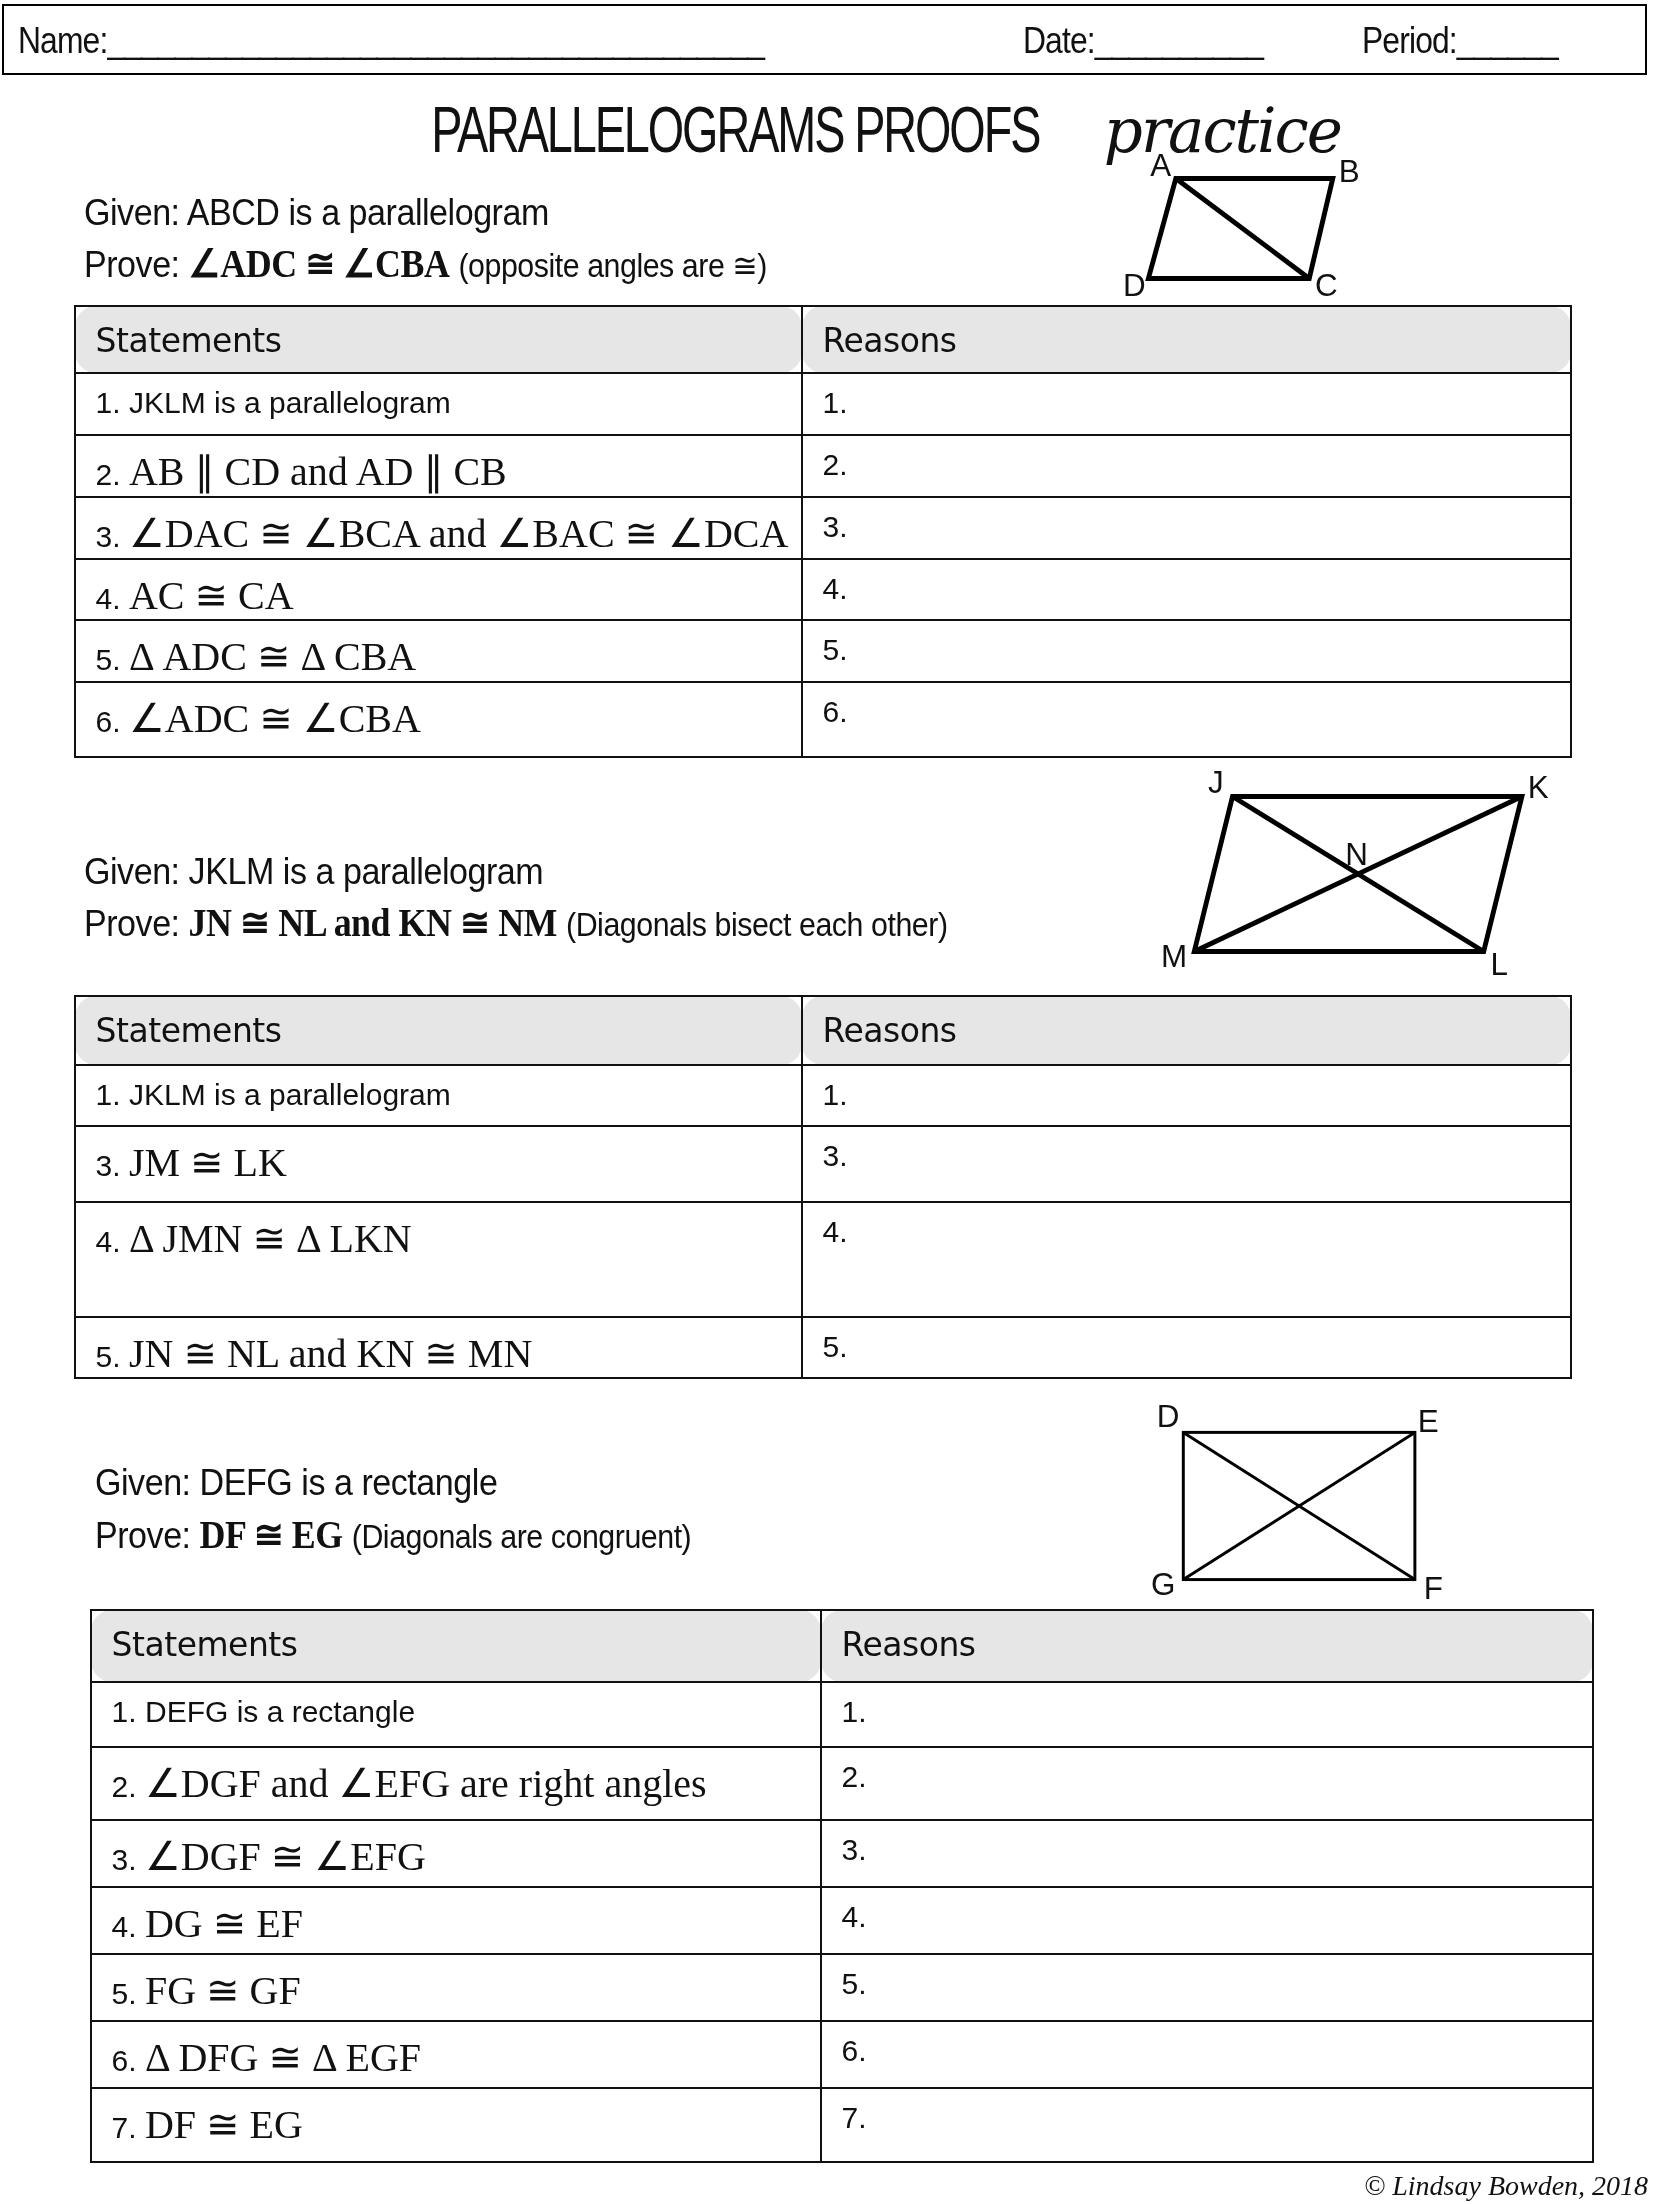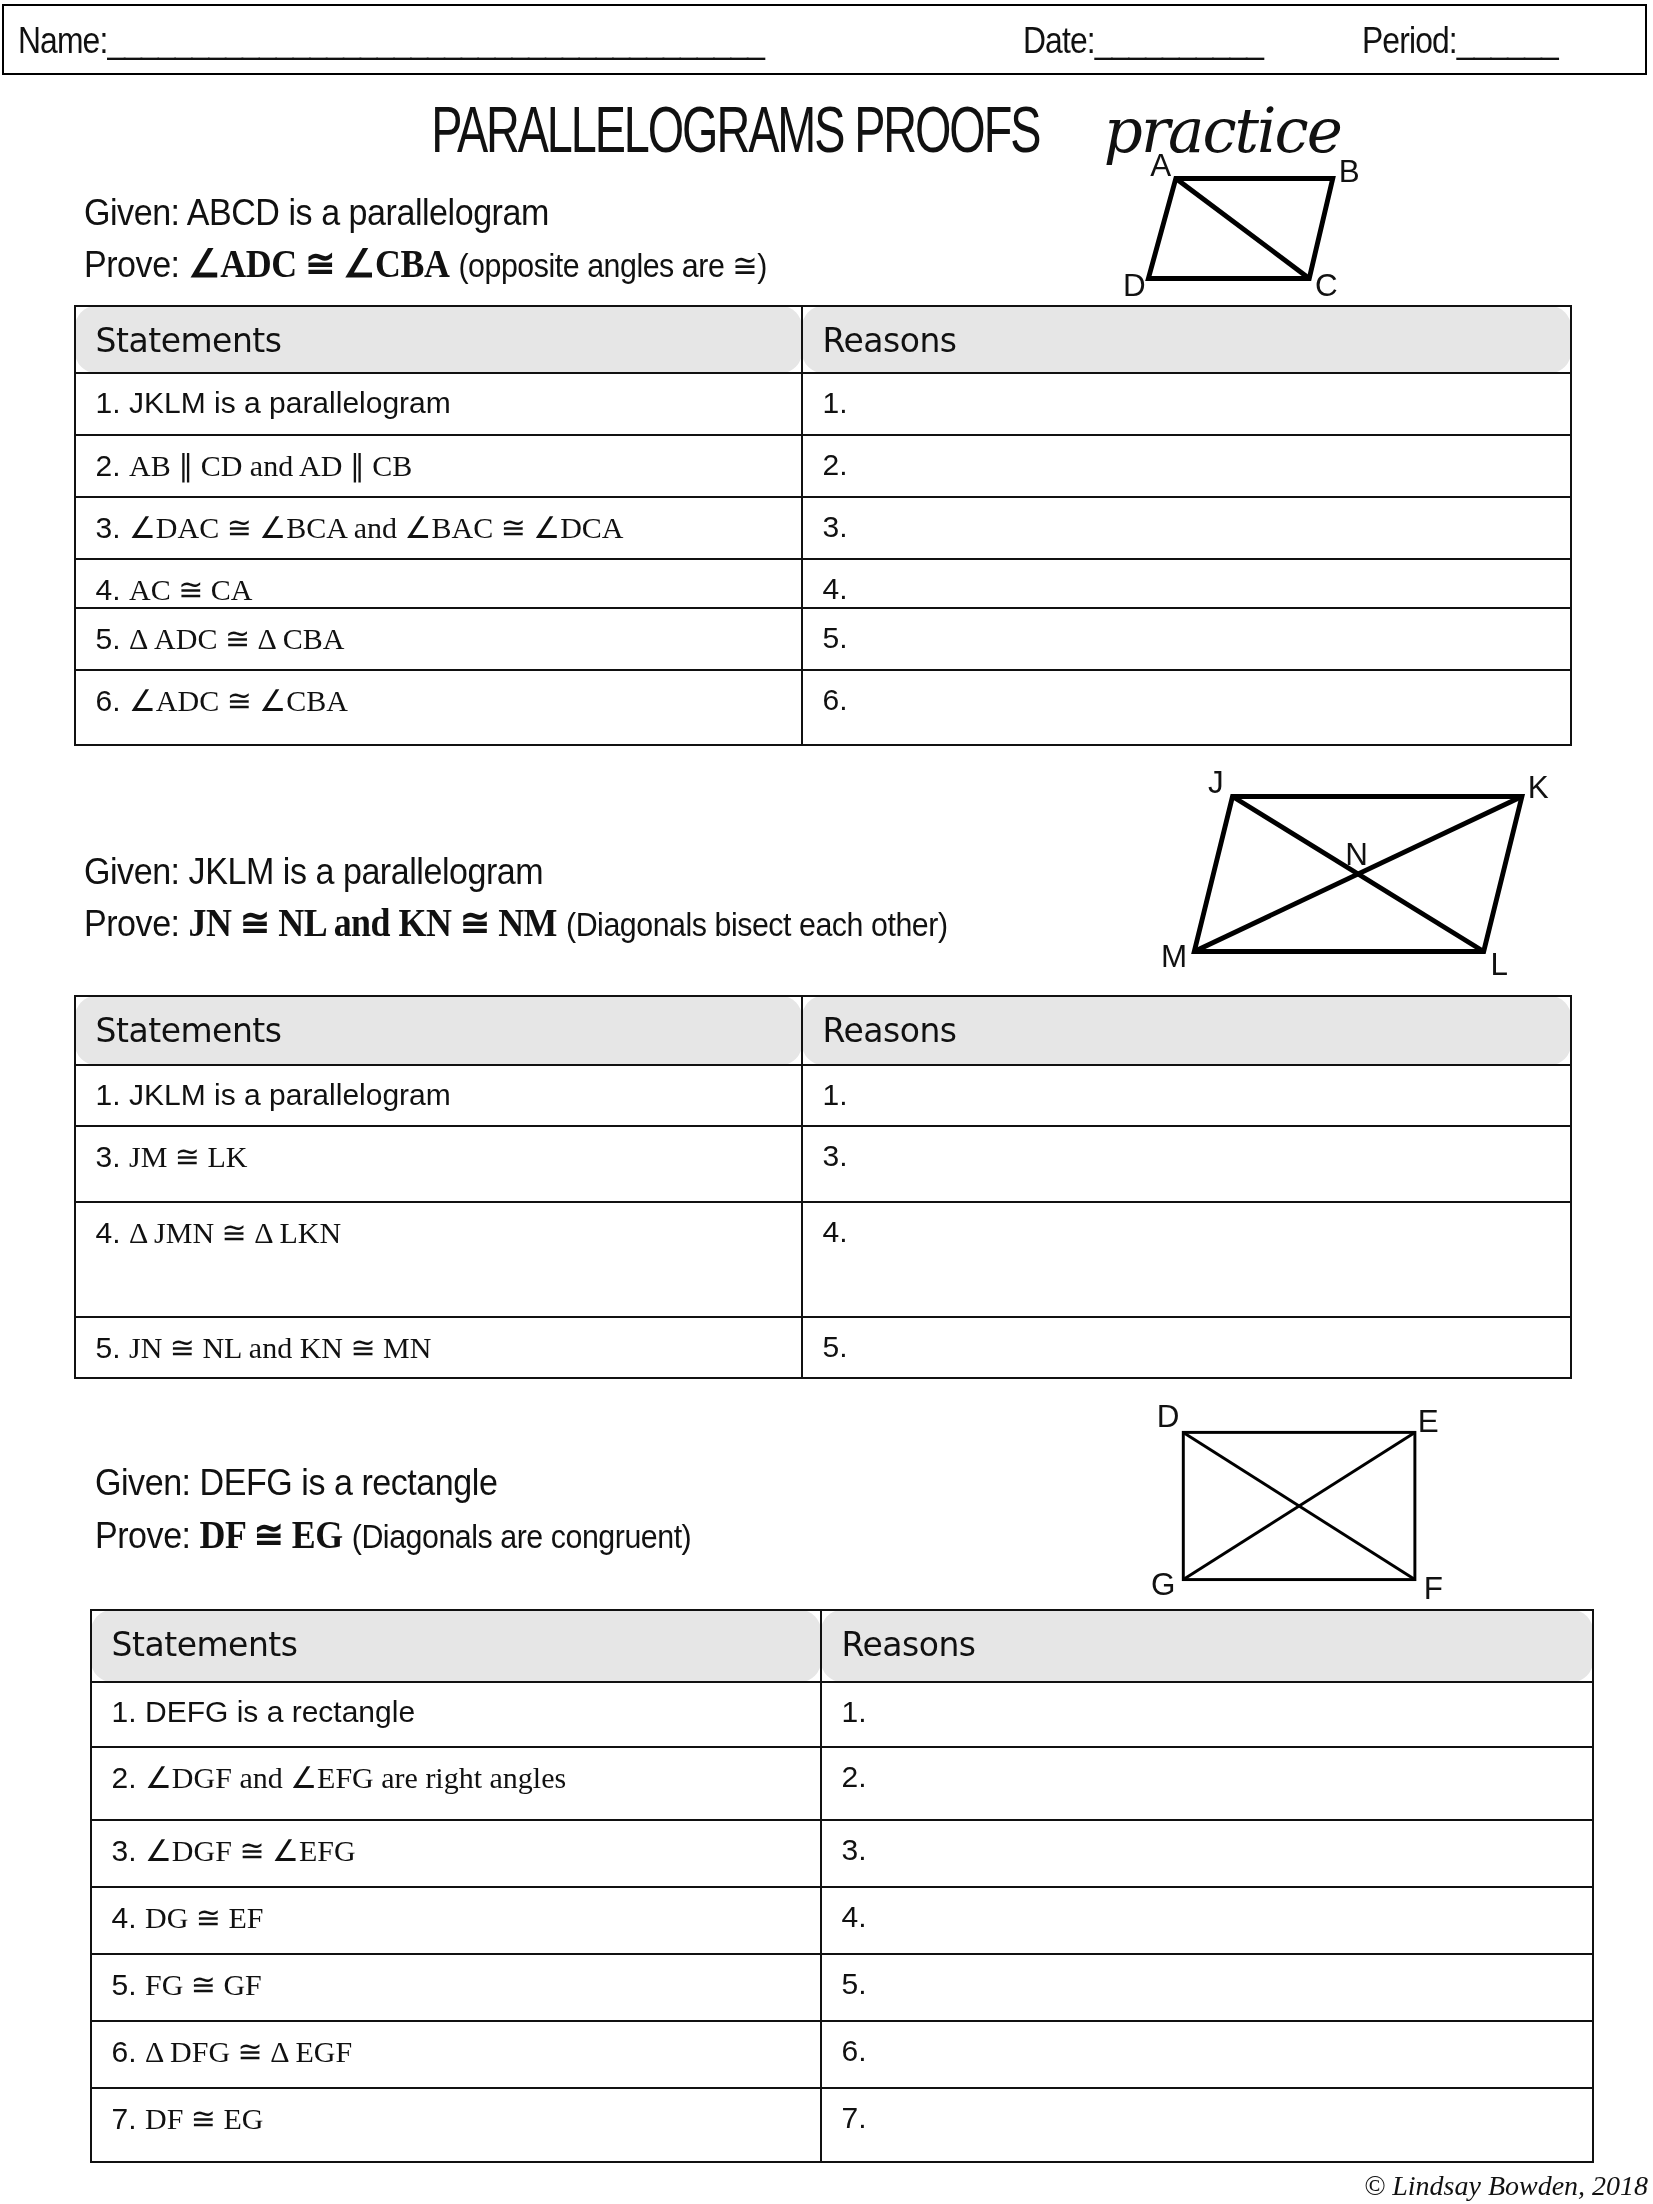--- a/index.html
+++ b/index.html
@@ -29,21 +29,21 @@
   table.proof {
     position: absolute; border-collapse: collapse; table-layout: fixed;
     font-family: "Liberation Sans", sans-serif;
   }
   table.proof td, table.proof th {
     border: 2.9px solid #111; text-align: left; vertical-align: top;
     padding: 11.8px 0 0 19.6px; font-weight: normal; white-space: nowrap; overflow: hidden;
   }
   table.proof th { background: #e6e6e6; font-size: 33px; padding-top: 13.7px; }
   table.proof td { font-size: 30px; }
-  table.proof td .math { font-size: 30px; margin-top: 24px; }
+  table.proof td .math { font-size: 40px; margin-top: 24px; }
 
   .diagram { position: absolute; }
   .diagram text { font-family: "Liberation Sans", sans-serif; font-size: 32px; fill: #111; }
 
   #copyright { position: absolute; right: 5.9px; bottom: 2px; font-family: "Liberation Serif", serif; font-style: italic; font-size: 28px; }
 </style>
 </head>
 <body>
 
 <div id="header-box">

